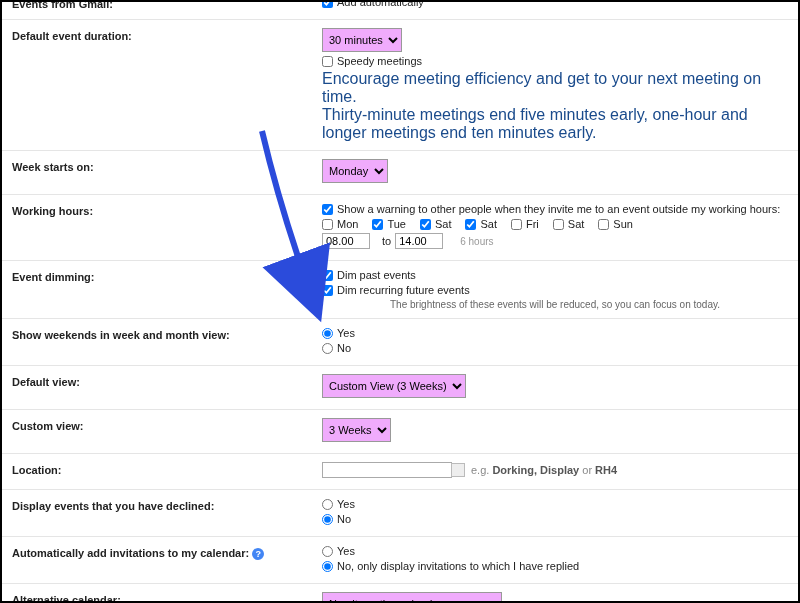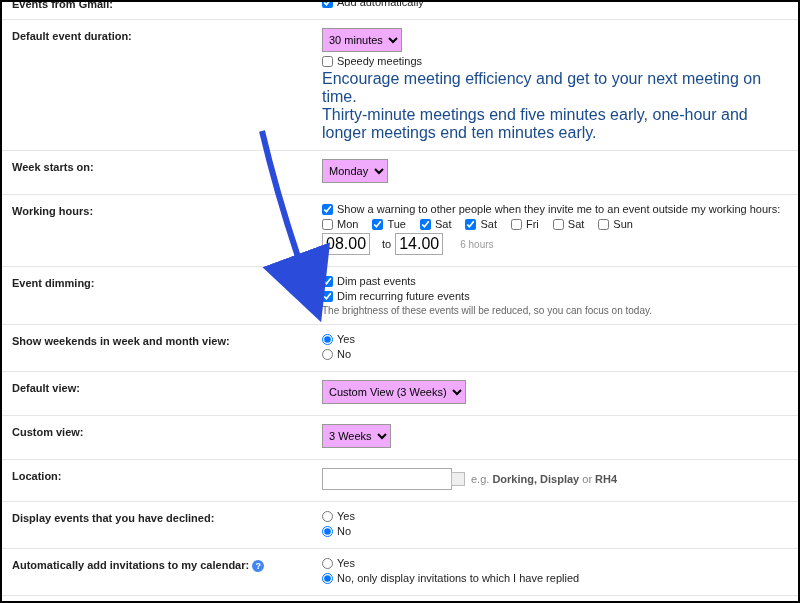--- a/index.html
+++ b/index.html
@@ -37,43 +37,44 @@
   }
   .value-col .line {
     margin-bottom: 3px;
     display: flex;
     align-items: center;
     flex-wrap: wrap;
   }
   .value-col .note {
     color: #666;
     font-size: 10px;
+    text-align: center;
   }
   .value-col .note2 {
     color: #1a4b8c;
     font-size: 16px;
   }
   input[type="checkbox"], input[type="radio"] {
     margin: 0 4px 0 0;
     width: 11px;
     height: 11px;
     vertical-align: middle;
   }
   select {
     font-size: 11px;
     border: 1px solid #999;
     background: #f0abfc;
     padding: 1px 2px;
     height: 24px;
   }
   input[type="text"] {
-    font-size: 16px;
+    font-size: 11px;
     border: 1px solid #aaa;
     padding: 1px 3px;
-    height: 22px;
+    height: 16px;
   }
   .day-cb { margin-left: 0; margin-right: 14px; display: inline-flex; align-items: center; }
   .hours-box { width: 48px; }
   .to-lbl { margin: 0 4px; padding-left: 8px; }
   .hours-hint { color: #999; margin-left: 17px; font-size: 10px; }
   .help-icon {
     display: inline-block;
     width: 12px; height: 12px;
     border-radius: 50%;
     background: #4285f4;

